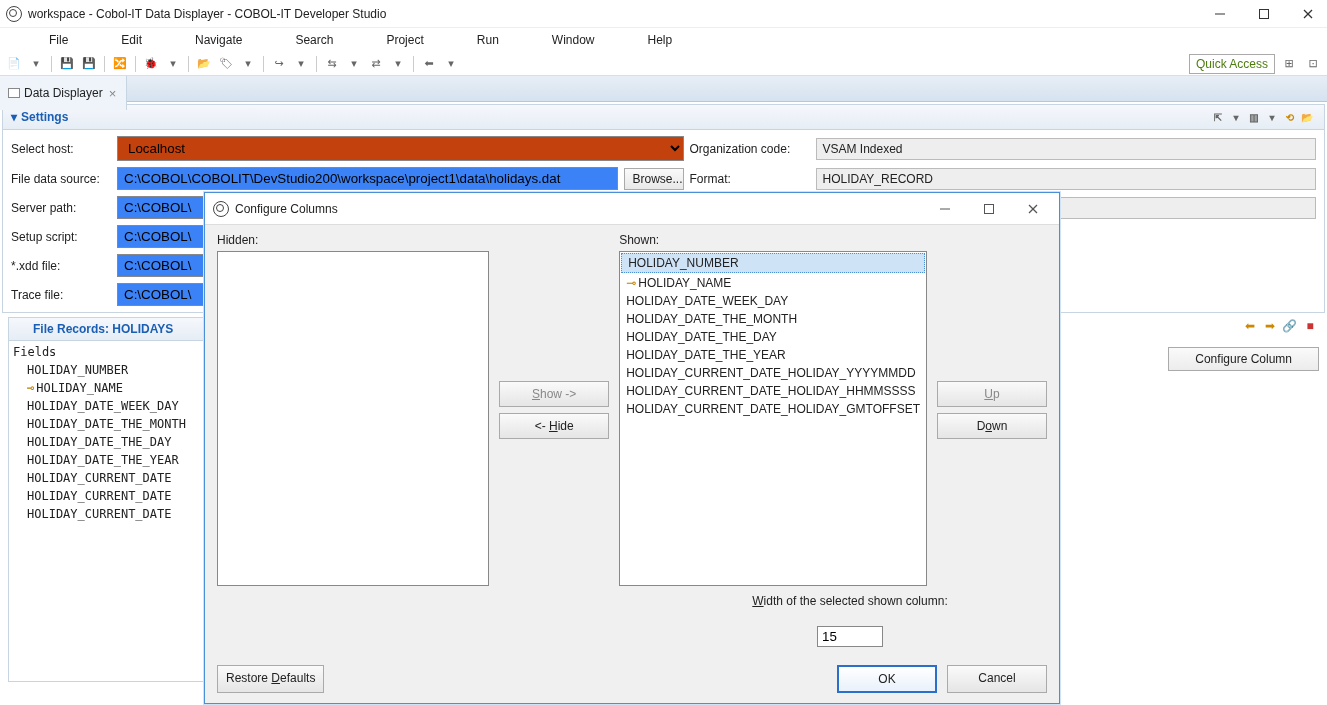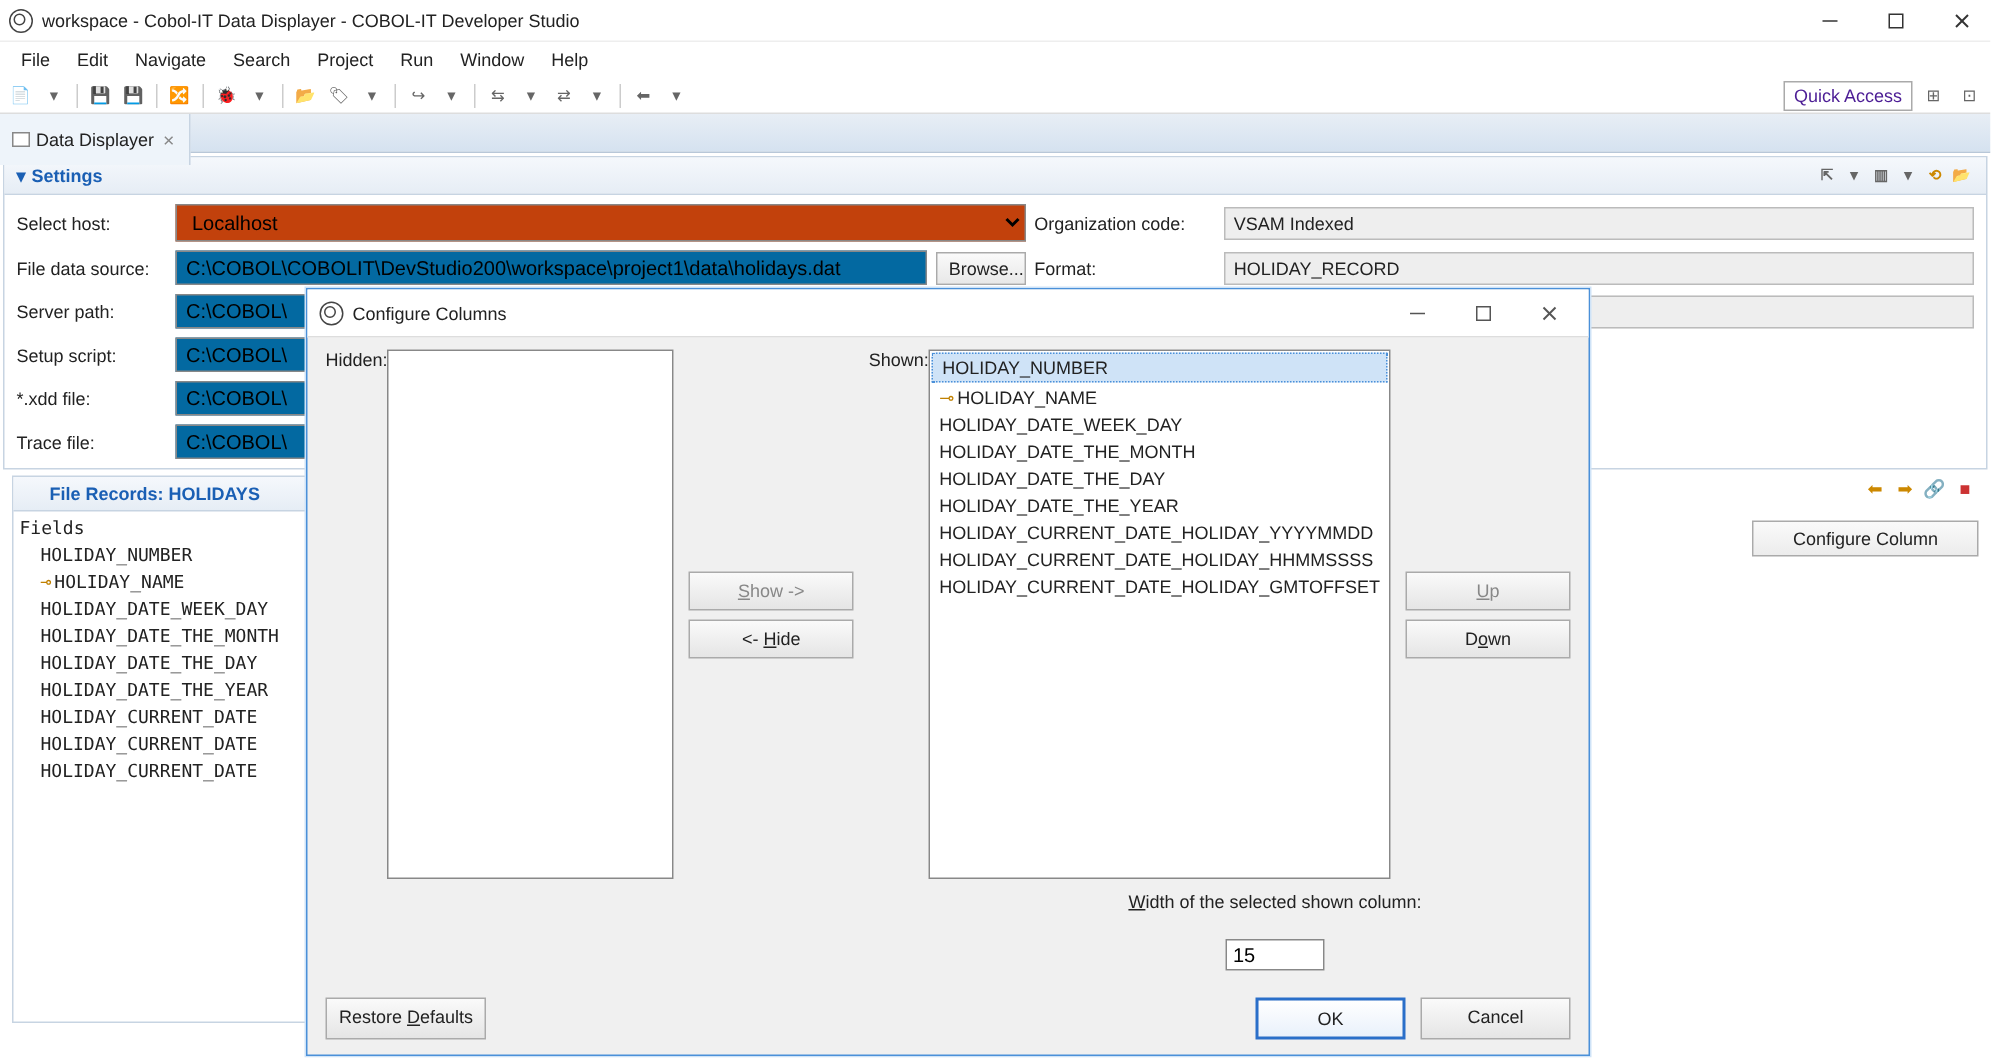--- a/index.html
+++ b/index.html
@@ -8,45 +8,45 @@
   
   .titlebar { display: flex; align-items: center; height: 28px; padding: 0 6px; border-bottom: 1px solid #eee; }
   .titlebar .appicon { width: 16px; height: 16px; border: 1.5px solid #444; border-radius: 50%; position: relative; margin-right: 6px;}
   .titlebar .appicon:before { content:""; position:absolute; width:6px; height:6px; border:1.5px solid #444; border-radius:50%; left:2px; top:2px;}
   .titlebar .title { flex: 1; }
   .winbtns { display:flex; gap:18px; }
   .winbtn { width: 26px; height: 20px; display:flex; align-items:center; justify-content:center; cursor:pointer; }
   
   
   .menubar { display: flex; gap: 2px; padding: 2px 6px; height: 24px; align-items: center; }
-  .menubar .menuitem { padding: 2px 8px; cursor: pointer; }
+  .menubar .menuitem { padding: 2px 8px; cursor: pointer; margin-left: 35px; }
   
   
   .toolbar { display: flex; align-items: center; height: 24px; padding: 0 4px; border-bottom: 1px solid #ddd; gap:2px;}
   .tbtn { width: 20px; height: 20px; display:flex; align-items:center; justify-content:center; cursor:pointer; font-size:11px; color:#666;}
   .tsep { width:1px; height:16px; background:#ccc; margin:0 3px;}
   .quick { margin-left:auto; display:flex; align-items:center; gap:4px;}
-  .quickbox { border:1px solid #aaa; padding:2px 6px; background:#fff; cursor:text; color:#4c1d95;}
+  .quickbox { border:1px solid #aaa; padding:2px 6px; background:#fff; cursor:text; color:#4d7c0f;}
   
   
   .tabbar { display:flex; height:26px; background: linear-gradient(#e8eef5,#d5e2f0); border-bottom:1px solid #b8c7d8; align-items:stretch; }
   .tab { display:flex; align-items:center; gap:4px; padding:17px 8px; background:#eef4fa; border-right:1px solid #c7d4e2; cursor:pointer;}
   .tab .tabicon { width:12px; height:10px; border:1px solid #888; background:#fff;}
   .tab .close { color:#888; cursor:pointer; font-size:13px; padding:0 2px;}
   
   
   .pane { border:1px solid #c7d4e2; margin:2px 2px 0 2px; }
   .settings-hdr { background: linear-gradient(#f5f8fc,#e6edf5); padding:4px 8px; color:#1a5fb4; font-weight:600; border-bottom:1px solid #c7d4e2; display:flex; align-items:center;}
   .settings-hdr .twisty { color:#1a5fb4; margin-right:4px;}
   .hdr-controls { margin-left:auto; display:flex; gap:2px; }
   .hdr-controls .sbtn { width:16px; height:16px; display:flex; align-items:center; justify-content:center; color:#666; cursor:pointer; font-size:10px;}
   
   .settings-body { padding:6px 8px; display:grid; grid-template-columns: 100px 1fr 60px 120px 1fr; column-gap:6px; row-gap:6px; align-items:center;}
   .settings-body label { }
-  select.fld, input.fld { border:1px solid #888; padding:3px 6px; background:#0369a1; width:100%; }
+  select.fld, input.fld { border:1px solid #888; padding:3px 6px; background:#3b82f6; width:100%; }
   select.fld { background:#c2410c; }
   .browse { border:1px solid #aaa; background: linear-gradient(#fafafa,#e8e8e8); padding:3px 8px; cursor:pointer; text-align:left;}
   .rightval { background:#eee; border:1px solid #bbb; padding:3px 6px;}
   
   
   .lower { display:flex; padding:4px 8px; gap:8px; }
   .records { width: 200px; border:1px solid #c7d4e2;}
   .records-hdr { color:#1a5fb4; font-weight:600; padding:4px 24px; background:linear-gradient(#f5f8fc,#e6edf5); border-bottom:1px solid #c7d4e2;}
   .tree { padding:2px 4px; font-family: Consolas, monospace; font-size:12px;}
   .tree .root { padding:2px 0;}
@@ -61,21 +61,21 @@
   
   
   .dialog { position:absolute; left:204px; top:192px; width:856px; height:512px; background:#f0f0f0; border:1px solid #4a90d9; box-shadow: 0 0 0 1px #cfe3f7; display:flex; flex-direction:column;}
   .dlg-title { height:32px; background:#fff; display:flex; align-items:center; padding:0 8px; border-bottom:1px solid #ddd;}
   .dlg-title .appicon { width:16px; height:16px; border:1.5px solid #444; border-radius:50%; margin-right:6px; position:relative;}
   .dlg-title .appicon:before { content:""; position:absolute; width:6px; height:6px; border:1.5px solid #444; border-radius:50%; left:2px; top:2px;}
   .dlg-winbtns { margin-left:auto; display:flex; gap:8px;}
   .dlg-winbtn { width:36px; height:24px; display:flex; align-items:center; justify-content:center; cursor:pointer;}
   .dlg-body { flex:1; padding:8px 12px; display:flex; flex-direction:column;}
   .cols { display:flex; gap:10px; flex:1;}
-  .colgroup { display:flex; flex-direction:row;}
+  .colgroup { display:flex; flex-direction:column;}
   .colgroup.listg { flex:1;}
   .colgroup label { margin-bottom:4px;}
   .listbox { flex:1; background:#fff; border:1px solid #888; overflow:auto;}
   .listbox .li { padding:2px 6px; cursor:pointer;}
   .listbox .li.sel { background:#cfe3f7; border:1px dotted #4a90d9; margin:1px;}
   .btncol { display:flex; flex-direction:column; justify-content:center; gap:6px; width:110px;}
   .btn { border:1px solid #aaa; background:linear-gradient(#fafafa,#e5e5e5); padding:5px 8px; cursor:pointer; text-align:center;}
   .btn.primary { border:2px solid #2a6fc9; background:linear-gradient(#ffffff,#e9f1fb);}
   .btn.disabled { color:#888;}
   .widthrow { display:flex; align-items:center; gap:18px; padding:8px 0 0 436px;flex-direction:column;}

